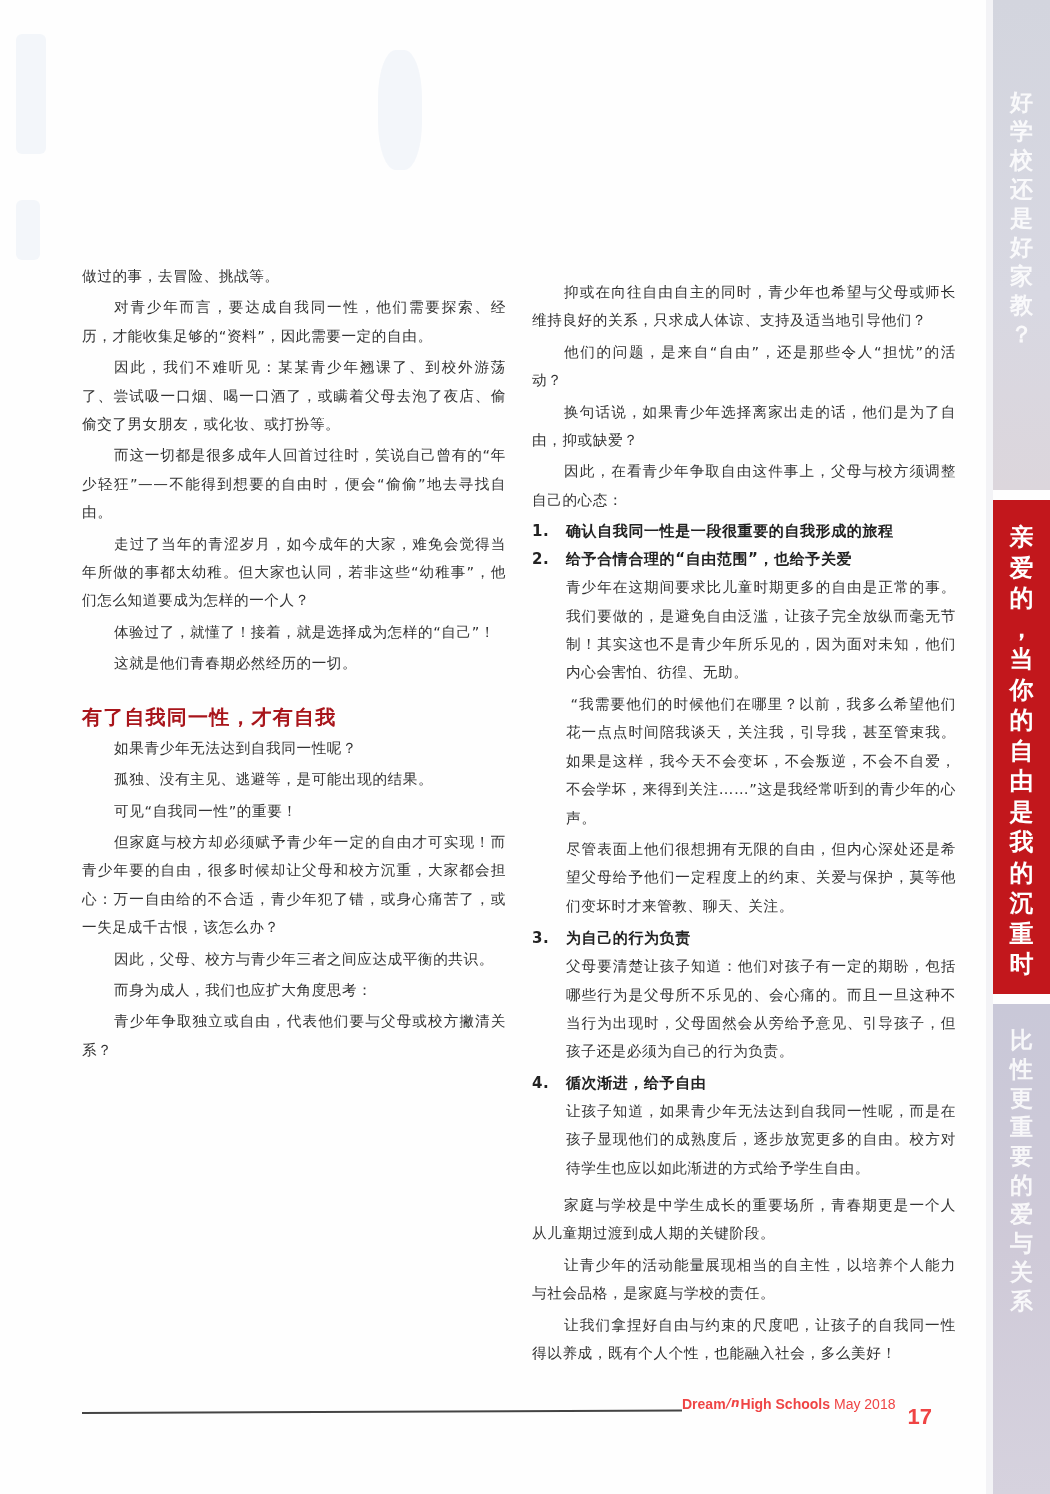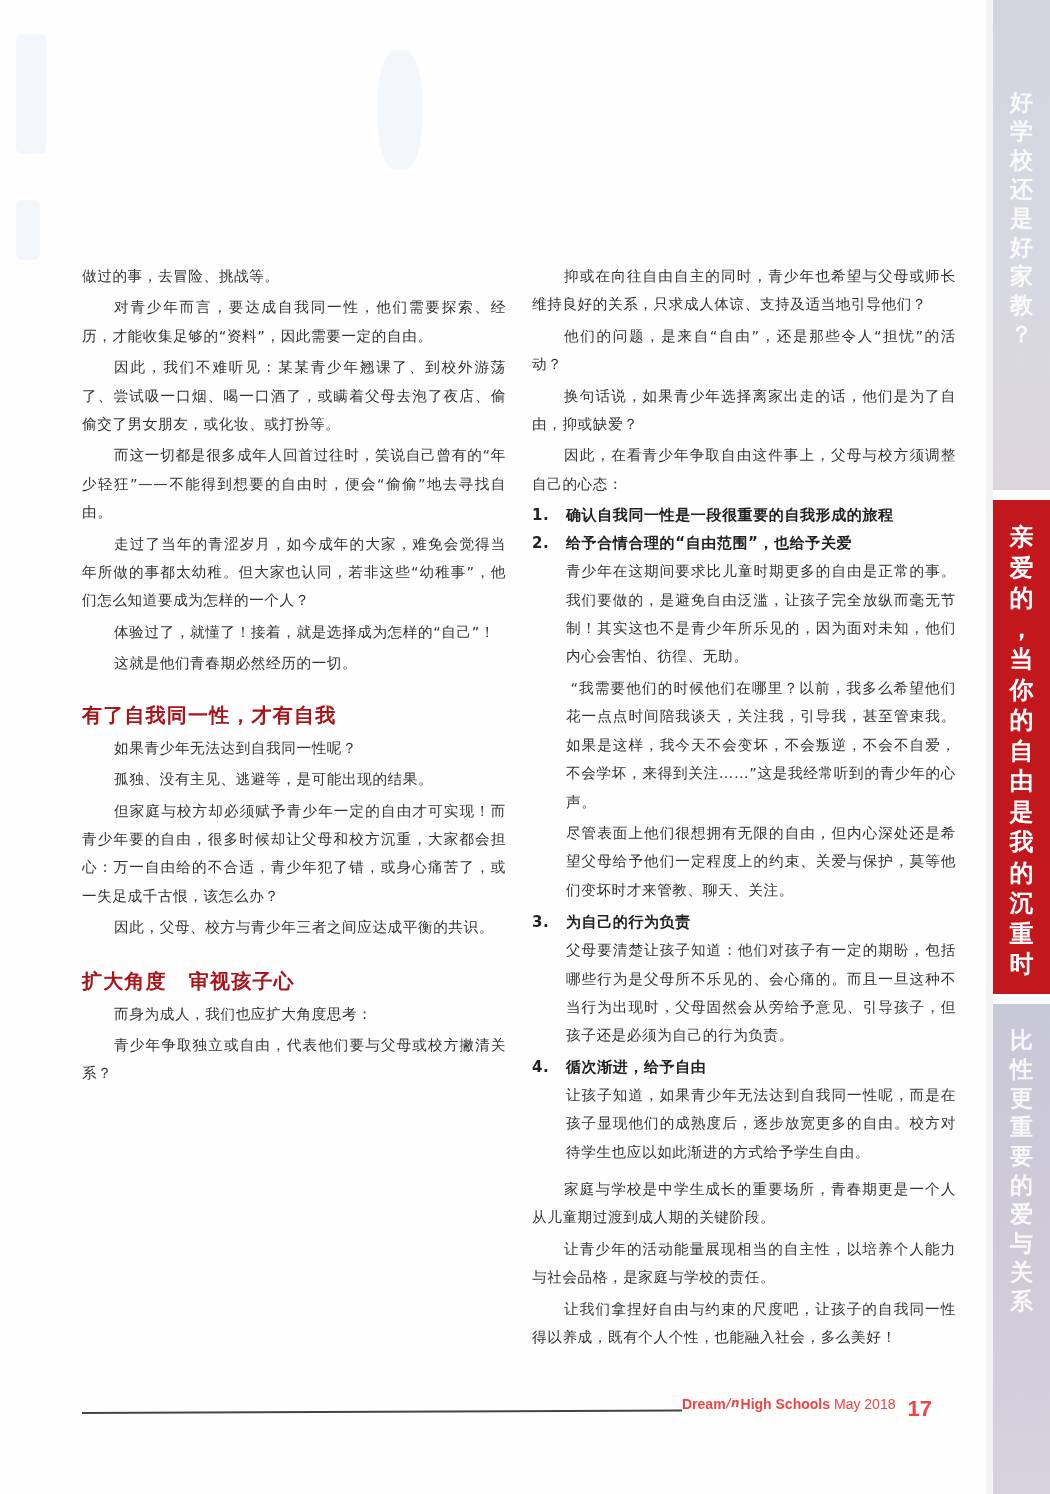--- a/index.html
+++ b/index.html
@@ -6,27 +6,27 @@
   html, body { width: 1050px; height: 1494px; background: #ffffff; overflow: hidden; }
   body { position: relative; font-family: "DejaVu Sans", "Liberation Sans", sans-serif; color: #2a2a2a; }
 
   .page { position: absolute; left: 0; top: 0; width: 1050px; height: 1494px; background: #fefefe; }
 
   
   .bleed { position: absolute; background: rgba(210,225,240,0.25); border-radius: 6px; }
 
   .col { position: absolute; font-size: 14.6px; line-height: 28.4px; letter-spacing: 0.6px; color: #333; }
   .col-left  { left: 82px;  top: 262px; width: 424px; }
-  .col-right { left: 532px; top: 262px; width: 424px; }
+  .col-right { left: 532px; top: 278px; width: 424px; }
 
   .p { text-indent: 2.2em; margin-bottom: 3px; text-align: justify; }
   .p.cont { text-indent: 0; }
 
   .h2 { color: #a8151b; font-weight: bold; font-size: 20px; line-height: 30px; letter-spacing: 1.2px;
-        margin-top: 24px; margin-bottom: 2px; font-family: Liberation Mono, monospace; }
+        margin-top: 24px; margin-bottom: 2px; font-family: Liberation Serif, serif; }
   .h2 .gap { display: inline-block; width: 22px; }
 
   .list-head { display: flex; font-weight: bold; font-size: 15px; line-height: 28px; color: #222; margin-bottom: 0; }
   .list-head .num { width: 34px; flex: 0 0 34px; }
   .list-body { padding-left: 34px; }
   .list-body .p { text-indent: 0; }
   .list-body .p.q { text-indent: 0.3em; }
 
   
   .tab { position: absolute; left: 993px; width: 57px; display: flex; flex-direction: column; align-items: center;
@@ -36,21 +36,21 @@
   .tab-bottom { top: 1004px; height: 490px; background: linear-gradient(180deg, #c9c8d8 0%, #cfcad8 50%, #d6d2de 100%); padding-top: 22px; }
   .tab-top .ch, .tab-bottom .ch { color: rgba(255,255,255,0.85); }
   .tab-edge { position: absolute; left: 986px; top: 0; width: 7px; height: 1494px; background: #f3f3f6; }
 
   
   .footer-rule { position: absolute; left: 82px; top: 1412px; width: 600px; height: 1.6px; background: #444; transform: rotate(-0.25deg); transform-origin: left; }
   .footer { position: absolute; left: 682px; top: 1396px; display: flex; align-items: flex-start; white-space: nowrap; color: #ef4444; }
   .footer .brand { font-weight: bold; font-size: 14px; font-family: "Liberation Sans", sans-serif; }
   .footer .brand-in { font-style: italic; font-size: 12px; font-weight: bold; margin: 0 1px; }
   .footer .issue { font-size: 14px; font-family: "Liberation Sans", sans-serif; margin-left: 4px; }
-  .footer .pagenum { font-weight: bold; font-size: 22px; font-family: "Liberation Sans", sans-serif; margin-left: 12px; }
+  .footer .pagenum { font-weight: bold; font-size: 22px; font-family: "Liberation Sans", sans-serif; margin-left: 12px; margin-top: 8px; }
 </style>
 </head>
 <body>
 
 <div class="page">
 
   <div class="bleed" style="left:16px;top:34px;width:30px;height:120px;"></div>
   <div class="bleed" style="left:16px;top:200px;width:24px;height:60px;"></div>
   <div class="bleed" style="left:378px;top:50px;width:44px;height:120px;border-radius:40%;"></div>
 
@@ -59,26 +59,24 @@
     <p class="p">对青少年而言，要达成自我同一性，他们需要探索、经历，才能收集足够的“资料”，因此需要一定的自由。</p>
     <p class="p">因此，我们不难听见：某某青少年翘课了、到校外游荡了、尝试吸一口烟、喝一口酒了，或瞒着父母去泡了夜店、偷偷交了男女朋友，或化妆、或打扮等。</p>
     <p class="p">而这一切都是很多成年人回首过往时，笑说自己曾有的“年少轻狂”——不能得到想要的自由时，便会“偷偷”地去寻找自由。</p>
     <p class="p">走过了当年的青涩岁月，如今成年的大家，难免会觉得当年所做的事都太幼稚。但大家也认同，若非这些“幼稚事”，他们怎么知道要成为怎样的一个人？</p>
     <p class="p">体验过了，就懂了！接着，就是选择成为怎样的“自己”！</p>
     <p class="p">这就是他们青春期必然经历的一切。</p>
 
     <h2 class="h2">有了自我同一性，才有自我</h2>
     <p class="p">如果青少年无法达到自我同一性呢？</p>
     <p class="p">孤独、没有主见、逃避等，是可能出现的结果。</p>
+    <p class="p">可见“自我同一性”的重要！</p>
     <p class="p">但家庭与校方却必须赋予青少年一定的自由才可实现！而青少年要的自由，很多时候却让父母和校方沉重，大家都会担心：万一自由给的不合适，青少年犯了错，或身心痛苦了，或一失足成千古恨，该怎么办？</p>
     <p class="p">因此，父母、校方与青少年三者之间应达成平衡的共识。</p>
 
-    <h2 class="h2" style="margin-top:26px;">
-      <span>扩大角度</span><span class="gap"></span><span>审视孩子心</span>
-    </h2>
     <p class="p">而身为成人，我们也应扩大角度思考：</p>
     <p class="p">青少年争取独立或自由，代表他们要与父母或校方撇清关系？</p>
   </div>
 
   <div class="col col-right">
     <p class="p">抑或在向往自由自主的同时，青少年也希望与父母或师长维持良好的关系，只求成人体谅、支持及适当地引导他们？</p>
     <p class="p">他们的问题，是来自“自由”，还是那些令人“担忧”的活动？</p>
     <p class="p">换句话说，如果青少年选择离家出走的话，他们是为了自由，抑或缺爱？</p>
     <p class="p">因此，在看青少年争取自由这件事上，父母与校方须调整自己的心态：</p>
 

